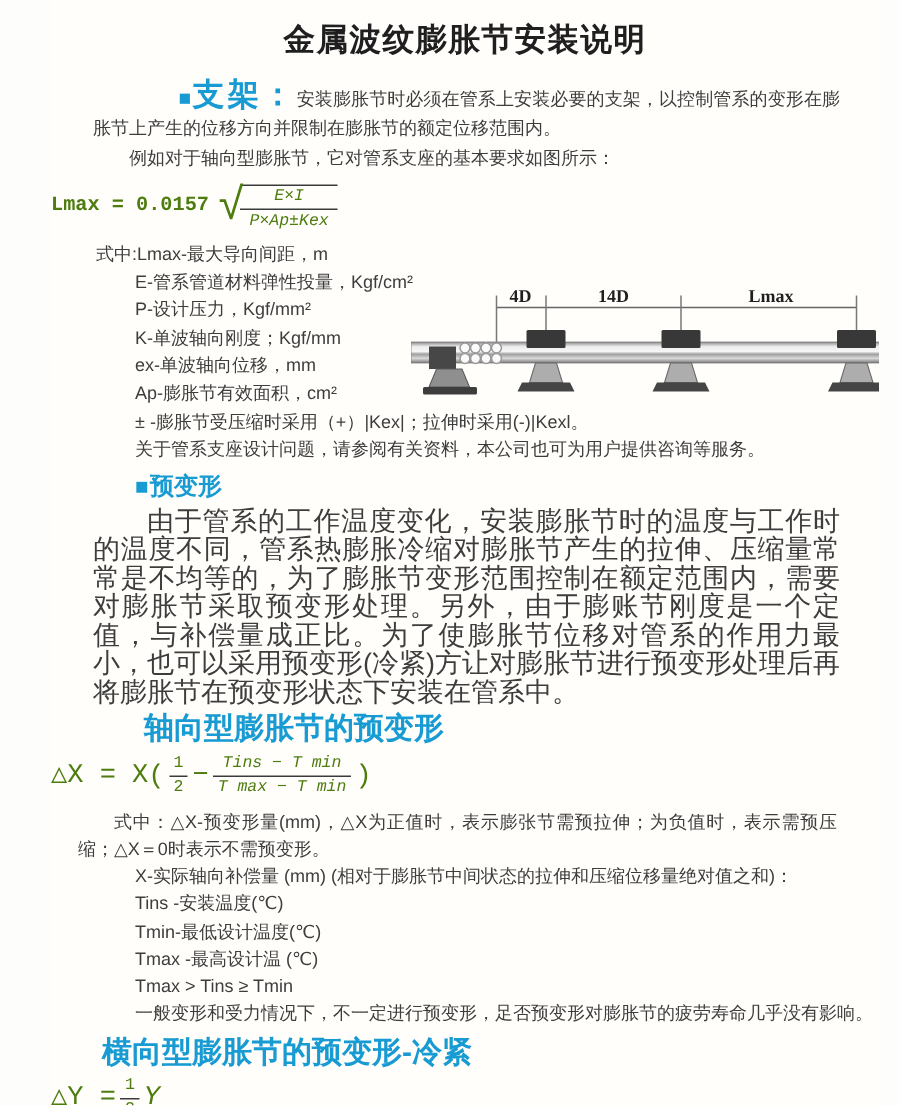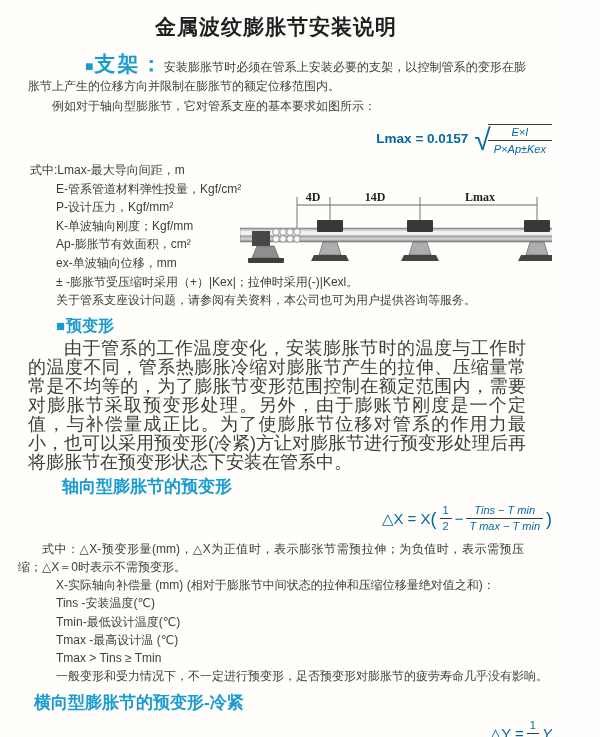--- a/index.html
+++ b/index.html
@@ -1,62 +1,62 @@
 <!DOCTYPE html>
 <html><head>
 <meta charset="utf-8">
 <style>
   html,body{margin:0;padding:0;background:#fdfdfb;}
   .page{
     position:relative;width:552px;height:737px;overflow:hidden;
     background:#fffefb;color:#3d3d3d;
     font-family:"Liberation Sans","DejaVu Sans",sans-serif;
-    font-size:12px;line-height:19px;
+    font-size:12px;line-height:19px;margin-left:34px;
   }
   .title{
     margin:0;padding-top:12px;text-align:center;
     font-size:21px;line-height:30px;font-weight:bold;color:#1f1f1f;letter-spacing:1px;
   }
   .para{margin:0 26px 0 28px;text-align:justify;}
   .support-para{margin-top:12px;text-indent:57px;}
   .sq{color:#189bd2;font-size:14px;margin-right:1px;}
   .blue-head-inline{color:#189bd2;font-size:21px;font-weight:bold;letter-spacing:2px;}
   .example-line{text-indent:2em;margin-top:1px;}
 
   
-  .formula{display:flex;justify-content:flex-end;align-items:center;
-    font-family:Liberation Sans, sans-serif;color:#0369a1;}
+  .formula{display:flex;justify-content:flex-start;align-items:center;
+    font-family:Liberation Mono, monospace;color:#4d7c0f;}
   .formula-lmax{margin-top:4px;height:36px;}
   .f-bold{font-weight:bold;font-size:13.5px;}
   .rad{font-size:30px;line-height:30px;font-weight:400;margin:0 -3px 0 6px;transform:translateY(2px);}
   .sqrt-body{border-top:1.5px solid #3a3a3a;display:flex;flex-direction:column;
     font-style:italic;font-size:11px;line-height:14px;text-align:center;margin-top:3px;}
   .sqrt-body .fn{border-bottom:1.2px solid #3a3a3a;padding:0 22px 1px;}
   .sqrt-body .fd{padding:1px 6px 0;}
   .frac{display:inline-block;text-align:center;vertical-align:middle;
     font-size:11px;line-height:13px;margin:0 3px;}
   .frac .fn{display:block;border-bottom:1.2px solid #3a3a3a;padding:0 3px 1px;}
   .frac .fd{display:block;padding:1px 3px 0;}
   .f-var{font-style:italic;}
-  .f-mid{font-size:15px;}
+  .f-mid{font-size:18px;}
   .paren{font-size:18px;line-height:18px;}
 
   
   .defs{margin:5px 0 0 30px;line-height:18.6px;position:relative;z-index:2;}
   .def-line{padding-left:26px;white-space:nowrap;}
   .def-line.first{padding-left:0;}
 
   
   .diagram{position:absolute;left:240px;top:191px;width:358px;height:82px;z-index:1;}
   .dim-label{font-family:"Liberation Serif","DejaVu Serif",serif;font-weight:bold;font-size:12px;fill:#1f1f1f;}
 
   
   .section-head{margin:6px 0 0 56px;font-size:16px;line-height:20px;font-weight:bold;color:#189bd2;}
   .section-head .sq{font-size:15px;}
-  .sub-head{margin:5px 0 0 62px;font-size:17px;line-height:20px;font-weight:bold;color:#189bd2;}
+  .sub-head{margin:5px 0 0 62px;font-size:20px;line-height:20px;font-weight:bold;color:#189bd2;}
   .sub-head.transverse{margin-left:34px;margin-top:8px;}
 
   .preform-para{margin-top:3px;text-indent:2em;font-size:18px;line-height:19px;}
 
   .formula-ax{margin-top:5px;height:34px;font-size:13px;}
   .notes{margin:4px 28px 0;line-height:18.2px;}
   .note-first{text-align:justify;text-indent:2em;margin-left:-10px;}
   .note-line{padding-left:28px;white-space:nowrap;}
   .formula-tr{margin-top:5px;height:30px;font-size:13px;}
   .last-note{margin:9px 28px 0 56px;}
@@ -79,22 +79,22 @@
       <span class="fn f-var">E×I</span>
       <span class="fd f-var">P×Ap±Kex</span>
     </span>
   </div>
 
   <div class="defs">
     <div class="def-line first">式中:Lmax-最大导向间距，m</div>
     <div class="def-line">E-管系管道材料弹性投量，Kgf/cm²</div>
     <div class="def-line">P-设计压力，Kgf/mm²</div>
     <div class="def-line">K-单波轴向刚度；Kgf/mm</div>
+    <div class="def-line">ex-单波轴向位移，mm</div>
     <div class="def-line">Ap-膨胀节有效面积，cm²</div>
-    <div class="def-line">ex-单波轴向位移，mm</div>
     <div class="def-line">± -膨胀节受压缩时采用（+）|Kex|；拉伸时采用(-)|Kexl。</div>
     <div class="def-line">关于管系支座设计问题，请参阅有关资料，本公司也可为用户提供咨询等服务。</div>
   </div>
 
   <svg class="diagram" viewBox="0 0 358 82" xmlns="http://www.w3.org/2000/svg">
     <defs>
       <linearGradient id="pg" x1="0" y1="0" x2="0" y2="1">
         <stop offset="0" stop-color="#8c8c8c"></stop>
         <stop offset="0.22" stop-color="#ececec"></stop>
         <stop offset="0.45" stop-color="#f7f7f7"></stop>

